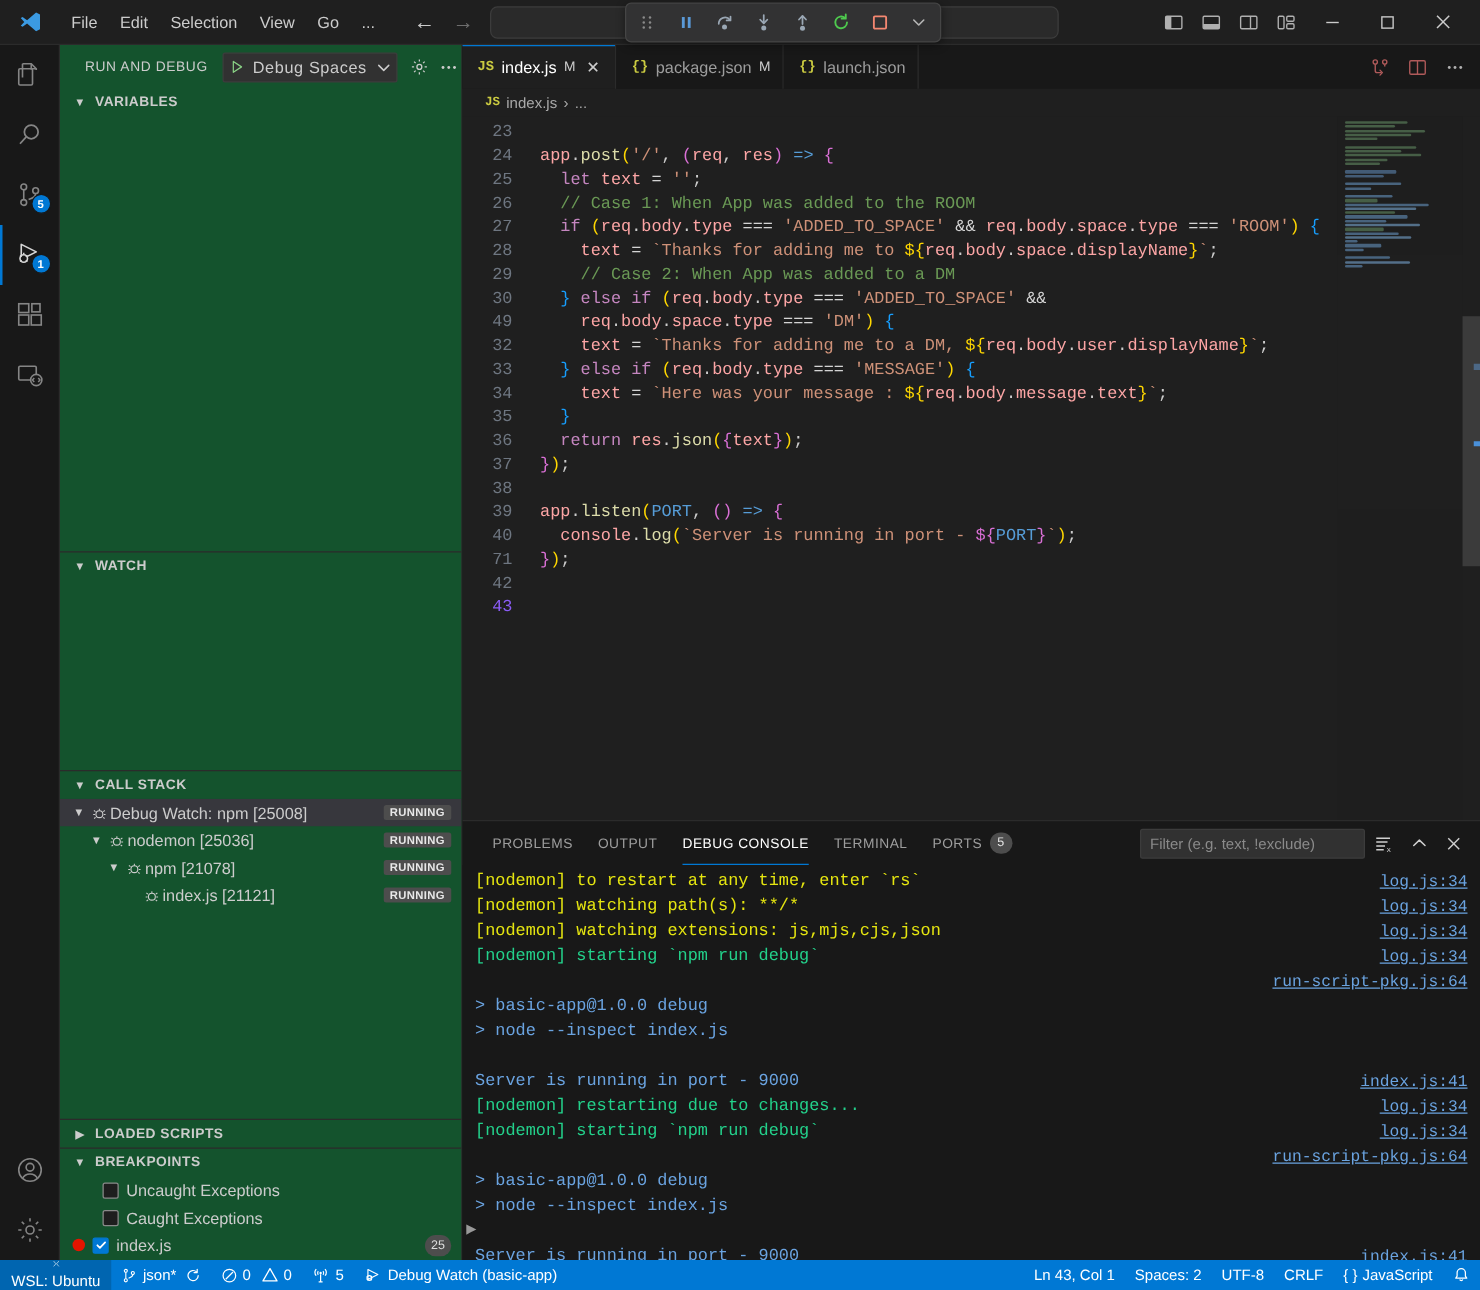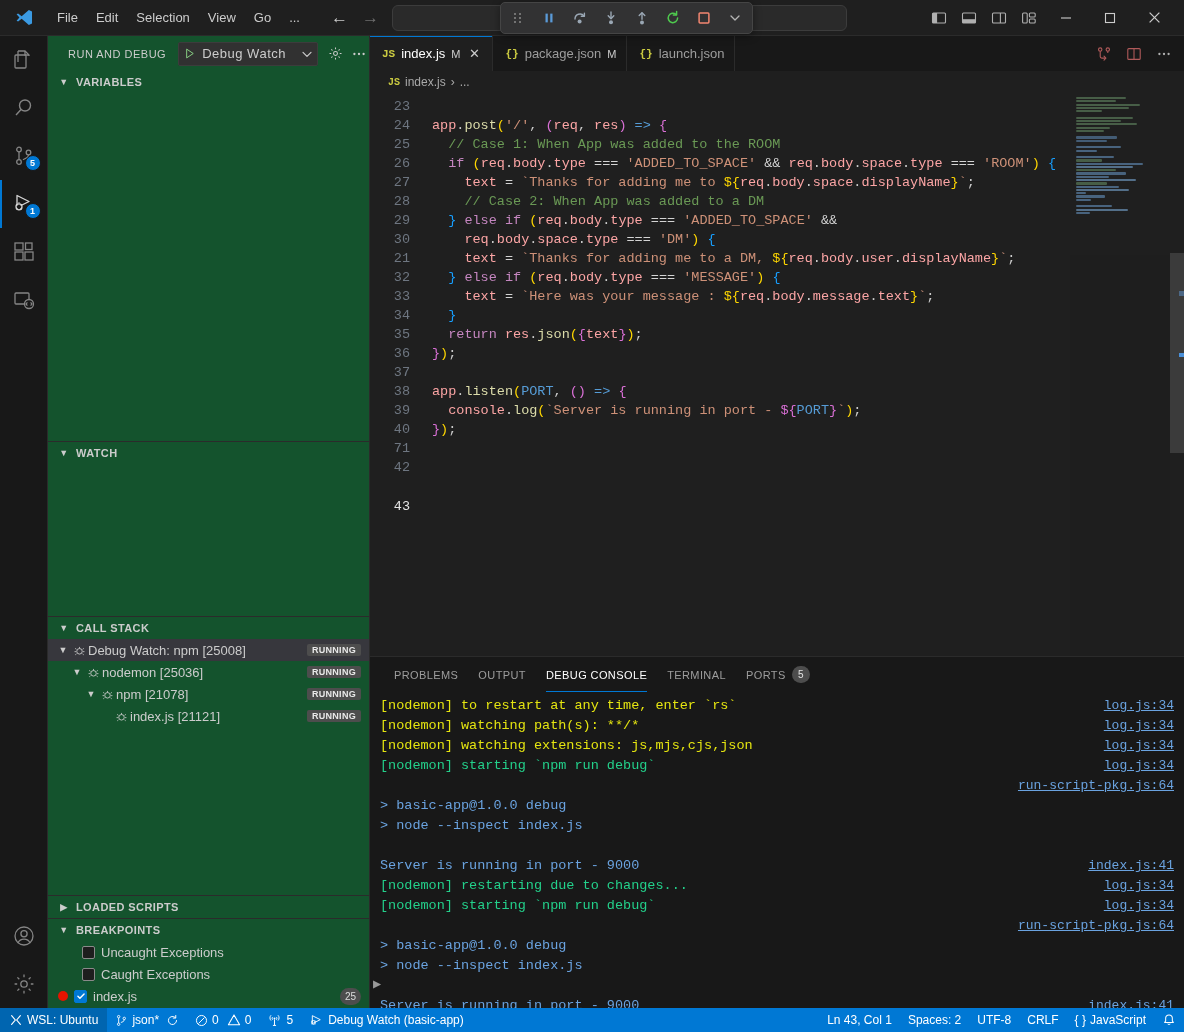--- a/index.html
+++ b/index.html
@@ -145,21 +145,21 @@
   .tabs-actions { margin-left:auto; display:flex; align-items:center; padding-right:6px; gap:2px; }
   .ta-icon { width:28px; height:28px; display:flex; align-items:center; justify-content:center; cursor:pointer; color:#cccccc; border-radius:4px; }
 
   .breadcrumbs { height:22px; display:flex; align-items:center; padding-left:18px; gap:5px; font-size:12px; color:#a9a9a9; flex:0 0 22px; background:#1f1f1f; }
   .bc-ic { color:#cbcb41; font-family:"Liberation Mono", monospace; font-size:10px; font-weight:bold; }
 
   .editor { flex:1; position:relative; overflow:hidden; background:#1f1f1f; min-height:0; }
   .code-wrap { display:flex; font-family:"Liberation Mono", monospace; font-size:13.5px; line-height:19px; padding-top:4px; }
   .gutter { width:62px; flex:0 0 62px; text-align:right; padding-right:22px; color:#6e7681; user-select:none; position:relative; }
   .gl { height:19px; position:relative; }
-  .gl.cur { color:#e5e5e5;margin-top:20px; }
+  .gl.cur { color:#8b5cf6; }
   .codearea { flex:1; position:relative; }
   .cl { height:19px; white-space:pre; }
 
   
   .t-kw   { color:#c586c0; }
   .t-var  { color:#569cd6; }
   .t-fn   { color:#dcdcaa; }
   .t-prop { color:#fca5a5; }
   .t-str  { color:#ce9178; }
   .t-cmt  { color:#6a9955;text-align:center; }
@@ -209,21 +209,21 @@
   .con-scroll-left { position:absolute; left:0; bottom:14px; width:14px; height:18px; display:flex; align-items:center; justify-content:center; color:#999; }
 
   
   .statusbar {
     height:24px; flex:0 0 24px; background:#0078d4; display:flex; align-items:center;
     color:#ffffff; font-size:12px;
   }
   .sb-left { display:flex; align-items:center; height:100%; }
   .sb-right { display:flex; align-items:center; height:100%; margin-left:auto; }
   .sb-cell { display:flex; align-items:center; gap:4px; padding:0 8px; height:100%; cursor:pointer; white-space:nowrap; }
-  .sb-remote { background:#0065b0; padding:0 9px; }
+  .sb-remote { background:#0065b0; padding:0 9px;flex-direction:column; }
   svg { display:block; }
 </style>
 </head>
 <body>
 
 <div class="app">
 
   <div class="titlebar">
     <div class="vs-logo">
       <svg width="19" height="19" viewBox="0 0 24 24">
@@ -413,21 +413,21 @@
       </div>
     </div>
 
     <div class="sidebar">
       <div class="sb-header">
         <span class="sb-title">RUN AND DEBUG</span>
         <div class="dbgsel">
           <svg width="13" height="13" viewBox="0 0 16 16">
               <path d="M4.5 2.6 12.6 8 4.5 13.4z" stroke="#89d185" stroke-width="1.2" fill="none" stroke-linejoin="round"></path>
             </svg>
-          <span class="label">Debug Watch</span>
+          <span class="label">Debug Spaces</span>
           <svg width="12" height="12" viewBox="0 0 12 12" style="margin-left:auto">
               <path d="M2 4.3l4 4 4-4" stroke="#cccccc" stroke-width="1.2" fill="none" stroke-linecap="round" stroke-linejoin="round"></path>
             </svg>
         </div>
         <div class="sb-hdr-icons">
           <div class="sb-hdr-icon">
             <svg width="15" height="15" viewBox="0 0 16 16">
                 <circle cx="8" cy="8" r="2.1" stroke="currentColor" stroke-width="1.1" fill="none"></circle>
                 <path d="M8 1.6v1.9M8 12.5v1.9M14.4 8h-1.9M3.5 8H1.6M12.5 3.5l-1.3 1.3M4.8 11.2l-1.3 1.3M12.5 12.5l-1.3-1.3M4.8 4.8 3.5 3.5" stroke="currentColor" stroke-width="1.1"></path>
               </svg>
@@ -607,38 +607,39 @@
         <div class="code-wrap">
           <div class="gutter">
             <div class="gl">23</div>
             <div class="gl">24</div>
             <div class="gl">25</div>
             <div class="gl">26</div>
             <div class="gl">27</div>
             <div class="gl">28</div>
             <div class="gl">29</div>
             <div class="gl">30</div>
-            <div class="gl">21</div>
+            <div class="gl">49</div>
             <div class="gl">32</div>
             <div class="gl">33</div>
             <div class="gl">34</div>
             <div class="gl">35</div>
             <div class="gl">36</div>
             <div class="gl">37</div>
             <div class="gl">38</div>
             <div class="gl">39</div>
             <div class="gl">40</div>
             <div class="gl">71</div>
             <div class="gl">42</div>
             <div class="gl cur">43</div>
           </div>
 
           <div class="codearea">
             <div class="cl"> </div>
             <div class="cl"><span class="t-prop">app</span><span class="t-pun">.</span><span class="t-fn">post</span><span class="t-par">(</span><span class="t-str">'/'</span><span class="t-pun">, </span><span class="t-par2">(</span><span class="t-prop">req</span><span class="t-pun">, </span><span class="t-prop">res</span><span class="t-par2">)</span> <span class="t-var">=&gt;</span> <span class="t-par2">{</span></div>
+            <div class="cl">  <span class="t-kw">let</span> <span class="t-prop">text</span> <span class="t-op">=</span> <span class="t-str">''</span><span class="t-pun">;</span></div>
             <div class="cl">  <span class="t-cmt">// Case 1: When App was added to the ROOM</span></div>
             <div class="cl">  <span class="t-kw">if</span> <span class="t-par">(</span><span class="t-prop">req</span><span class="t-pun">.</span><span class="t-prop">body</span><span class="t-pun">.</span><span class="t-prop">type</span> <span class="t-op">===</span> <span class="t-str">'ADDED_TO_SPACE'</span> <span class="t-op">&amp;&amp;</span> <span class="t-prop">req</span><span class="t-pun">.</span><span class="t-prop">body</span><span class="t-pun">.</span><span class="t-prop">space</span><span class="t-pun">.</span><span class="t-prop">type</span> <span class="t-op">===</span> <span class="t-str">'ROOM'</span><span class="t-par">)</span> <span class="t-par3">{</span></div>
             <div class="cl">    <span class="t-prop">text</span> <span class="t-op">=</span> <span class="t-tpl">`Thanks for adding me to </span><span class="t-par">${</span><span class="t-prop">req</span><span class="t-pun">.</span><span class="t-prop">body</span><span class="t-pun">.</span><span class="t-prop">space</span><span class="t-pun">.</span><span class="t-prop">displayName</span><span class="t-par">}</span><span class="t-tpl">`</span><span class="t-pun">;</span></div>
             <div class="cl">    <span class="t-cmt">// Case 2: When App was added to a DM</span></div>
             <div class="cl">  <span class="t-par3">}</span> <span class="t-kw">else if</span> <span class="t-par">(</span><span class="t-prop">req</span><span class="t-pun">.</span><span class="t-prop">body</span><span class="t-pun">.</span><span class="t-prop">type</span> <span class="t-op">===</span> <span class="t-str">'ADDED_TO_SPACE'</span> <span class="t-op">&amp;&amp;</span></div>
             <div class="cl">    <span class="t-prop">req</span><span class="t-pun">.</span><span class="t-prop">body</span><span class="t-pun">.</span><span class="t-prop">space</span><span class="t-pun">.</span><span class="t-prop">type</span> <span class="t-op">===</span> <span class="t-str">'DM'</span><span class="t-par">)</span> <span class="t-par3">{</span></div>
             <div class="cl">    <span class="t-prop">text</span> <span class="t-op">=</span> <span class="t-tpl">`Thanks for adding me to a DM, </span><span class="t-par">${</span><span class="t-prop">req</span><span class="t-pun">.</span><span class="t-prop">body</span><span class="t-pun">.</span><span class="t-prop">user</span><span class="t-pun">.</span><span class="t-prop">displayName</span><span class="t-par">}</span><span class="t-tpl">`</span><span class="t-pun">;</span></div>
             <div class="cl">  <span class="t-par3">}</span> <span class="t-kw">else if</span> <span class="t-par">(</span><span class="t-prop">req</span><span class="t-pun">.</span><span class="t-prop">body</span><span class="t-pun">.</span><span class="t-prop">type</span> <span class="t-op">===</span> <span class="t-str">'MESSAGE'</span><span class="t-par">)</span> <span class="t-par3">{</span></div>
             <div class="cl">    <span class="t-prop">text</span> <span class="t-op">=</span> <span class="t-tpl">`Here was your message : </span><span class="t-par">${</span><span class="t-prop">req</span><span class="t-pun">.</span><span class="t-prop">body</span><span class="t-pun">.</span><span class="t-prop">message</span><span class="t-pun">.</span><span class="t-prop">text</span><span class="t-par">}</span><span class="t-tpl">`</span><span class="t-pun">;</span></div>
             <div class="cl">  <span class="t-par3">}</span></div>
@@ -711,20 +712,45 @@
             <span>DEBUG CONSOLE</span>
           </div>
           <div class="ptab">
             <span>TERMINAL</span>
           </div>
           <div class="ptab">
             <span>PORTS</span>
             <span class="cnt">5</span>
           </div>
 
+          <div class="panel-right">
+            <div class="filterbox">
+              <span>Filter (e.g. text, !exclude)</span>
+            </div>
+            <div class="pr-icon">
+              <svg width="16" height="16" viewBox="0 0 16 16">
+                  <line x1="2" y1="3.5" x2="13" y2="3.5" stroke="#cfcfcf" stroke-width="1.2"></line>
+                  <line x1="2" y1="6.6" x2="11" y2="6.6" stroke="#cfcfcf" stroke-width="1.2"></line>
+                  <line x1="2" y1="9.7" x2="9" y2="9.7" stroke="#cfcfcf" stroke-width="1.2"></line>
+                  <line x1="2" y1="12.8" x2="8" y2="12.8" stroke="#cfcfcf" stroke-width="1.2"></line>
+                  <text x="10.2" y="14.6" font-size="6" fill="#cfcfcf" font-family="monospace">x</text>
+                </svg>
+            </div>
+            <div class="pr-icon">
+              <svg width="15" height="15" viewBox="0 0 16 16">
+                  <path d="M3.2 10 8 5.4l4.8 4.6" stroke="#cfcfcf" stroke-width="1.3" fill="none" stroke-linecap="round" stroke-linejoin="round"></path>
+                </svg>
+            </div>
+            <div class="pr-icon">
+              <svg width="14" height="14" viewBox="0 0 16 16">
+                  <line x1="3" y1="3" x2="13" y2="13" stroke="#cfcfcf" stroke-width="1.3"></line>
+                  <line x1="13" y1="3" x2="3" y2="13" stroke="#cfcfcf" stroke-width="1.3"></line>
+                </svg>
+            </div>
+          </div>
         </div>
 
         <div class="console">
           <div class="con-line"><span class="con-txt c-yellow">[nodemon] to restart at any time, enter `rs`</span><span class="con-src">log.js:34</span></div>
           <div class="con-line"><span class="con-txt c-yellow">[nodemon] watching path(s): **/*</span><span class="con-src">log.js:34</span></div>
           <div class="con-line"><span class="con-txt c-yellow">[nodemon] watching extensions: js,mjs,cjs,json</span><span class="con-src">log.js:34</span></div>
           <div class="con-line"><span class="con-txt c-green">[nodemon] starting `npm run debug`</span><span class="con-src">log.js:34</span></div>
           <div class="con-line"><span class="con-txt c-green"></span><span class="con-src">run-script-pkg.js:64</span></div>
           <div class="con-line"><span class="con-txt c-blue">&gt; basic-app@1.0.0 debug</span><span class="con-src"></span></div>
           <div class="con-line"><span class="con-txt c-blue">&gt; node --inspect index.js</span><span class="con-src"></span></div>

